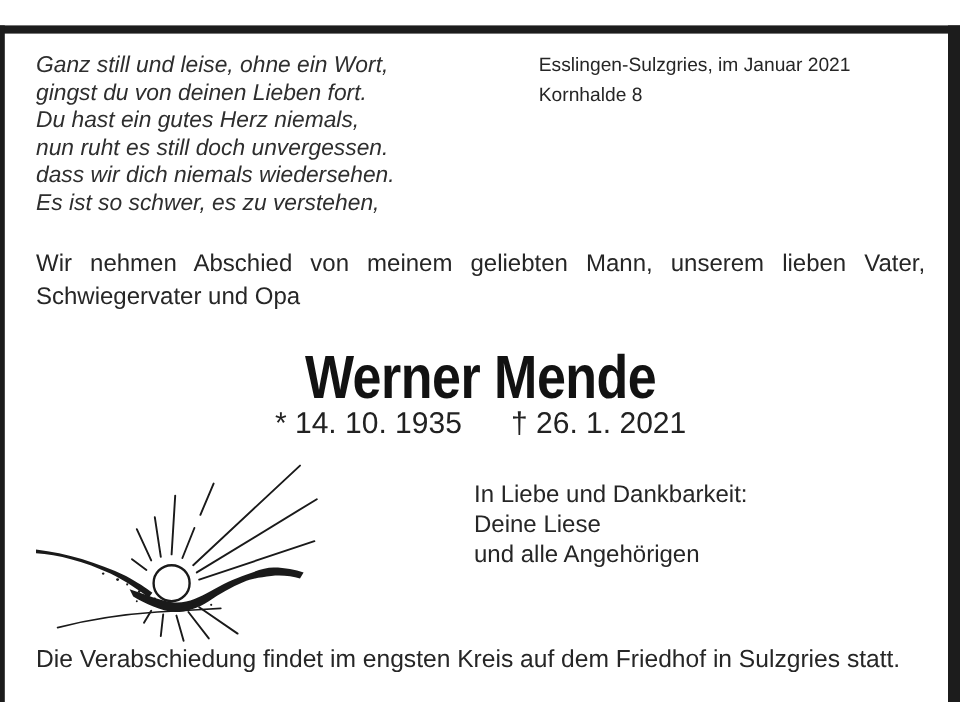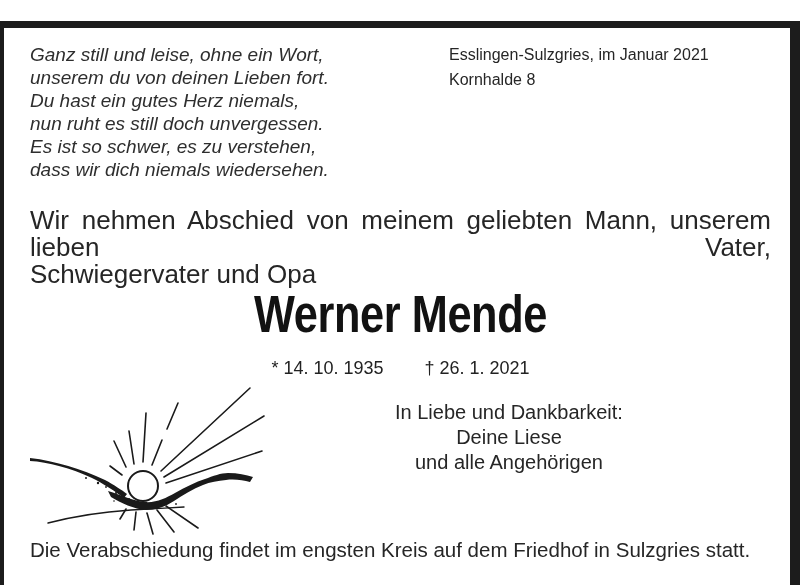--- a/index.html
+++ b/index.html
@@ -42,21 +42,21 @@
     top: 21px;
     font-size: 16px;
     line-height: 25px;
     white-space: nowrap;
   }
   .announcement {
     position: absolute;
     left: 30px;
     top: 186px;
     width: 741px;
-    font-size: 26px;
+    font-size: 20px;
     line-height: 27px;
   }
   .announcement .justified {
     text-align: justify;
     text-align-last: justify;
     white-space: normal;
   }
   .deceased-name {
     position: absolute;
     left: 30px;
@@ -69,45 +69,44 @@
     font-weight: bold;
     color: #121212;
     letter-spacing: -0.5px;
     transform: scaleX(0.85);
     transform-origin: center;
     white-space: nowrap;
   }
   .dates {
     position: absolute;
     left: 30px;
-    top: 334px;
+    top: 319px;
     width: 741px;
     display: flex;
     justify-content: center;
     gap: 41px;
-    font-size: 18px;
+    font-size: 25px;
     line-height: 26px;
     color: #222222;
     white-space: nowrap;
   }
   .sketch {
     position: absolute;
     left: 26px;
     top: 362px;
     width: 250px;
     height: 155px;
   }
   .mourners {
     position: absolute;
     left: 395px;
     top: 379px;
     font-size: 20px;
     line-height: 25px;
     white-space: nowrap;
-    text-align: center;
   }
   .farewell {
     position: absolute;
     left: 30px;
     top: 516px;
     font-size: 20.5px;
     line-height: 26px;
     white-space: nowrap;
     text-align: center;
   }
@@ -118,25 +117,25 @@
 <div class="card">
 
   <div class="frame frame-top"></div>
   <div class="frame frame-left"></div>
   <div class="frame frame-right"></div>
   <div class="frame-shadowline"></div>
   <div class="frame frame-bottom"></div>
 
   <div class="poem">
     <div class="poem-line">Ganz still und leise, ohne ein Wort,</div>
-    <div class="poem-line">unserem du von deinen Lieben fort.</div>
+    <div class="poem-line">gingst du von deinen Lieben fort.</div>
     <div class="poem-line">Du hast ein gutes Herz niemals,</div>
     <div class="poem-line">nun ruht es still doch unvergessen.</div>
+    <div class="poem-line">dass wir dich niemals wiedersehen.</div>
     <div class="poem-line">Es ist so schwer, es zu verstehen,</div>
-    <div class="poem-line">dass wir dich niemals wiedersehen.</div>
   </div>
 
   <div class="dateline">
     <div>Esslingen-Sulzgries, im Januar 2021</div>
     <div>Kornhalde 8</div>
   </div>
 
   <div class="announcement">
     <div class="justified">Wir nehmen Abschied von meinem geliebten Mann, unserem lieben Vater,</div>
     <div>Schwiegervater und Opa</div>

